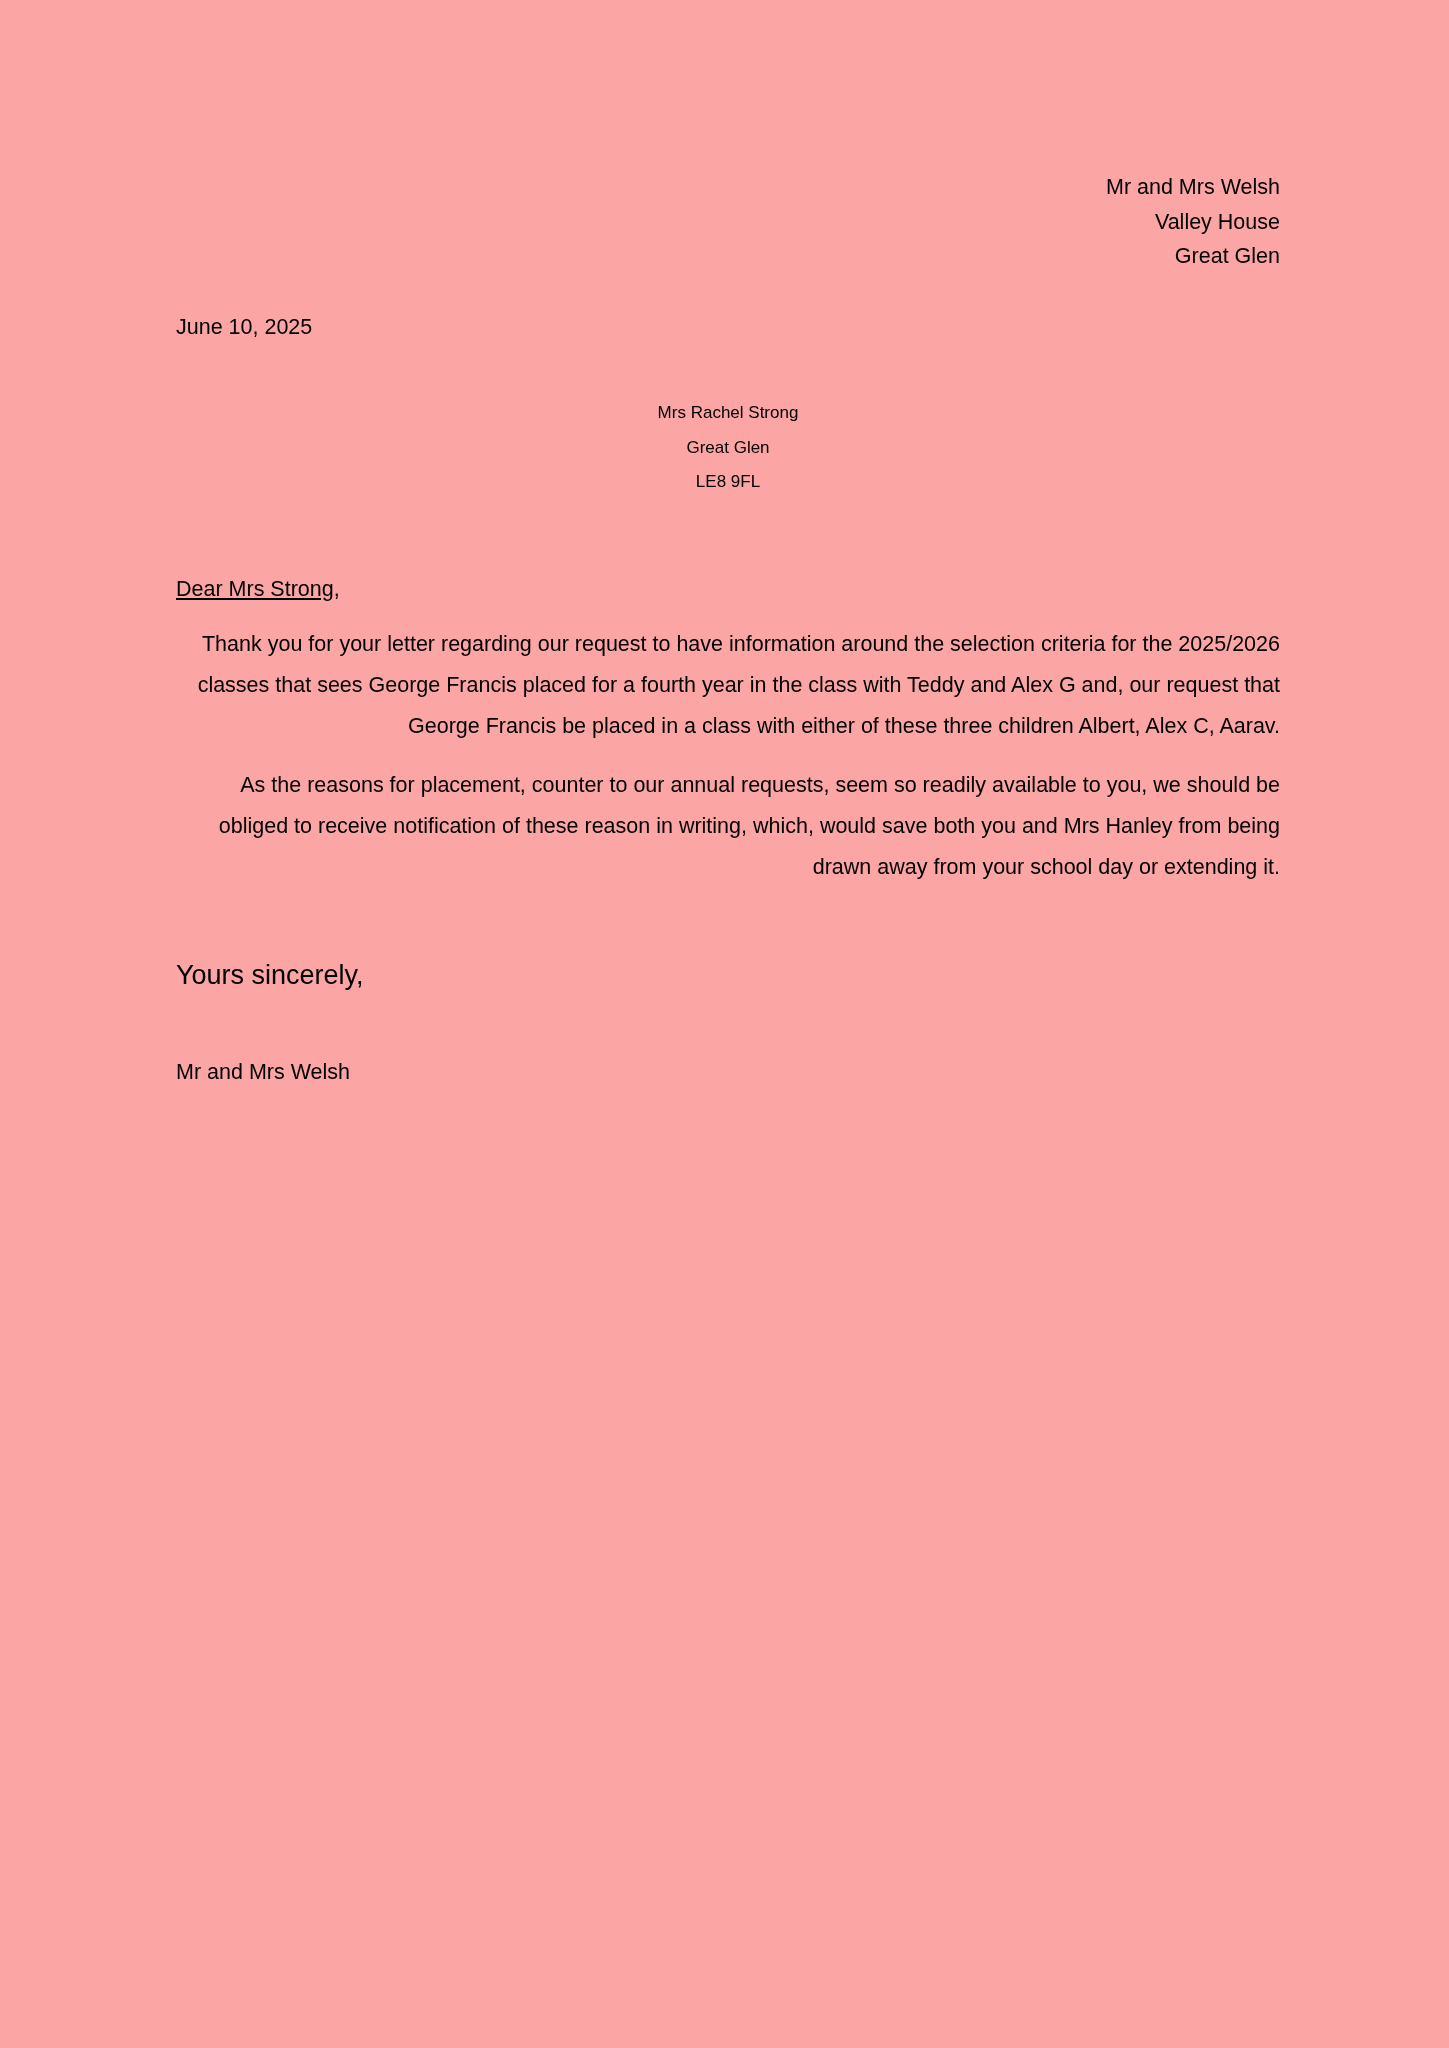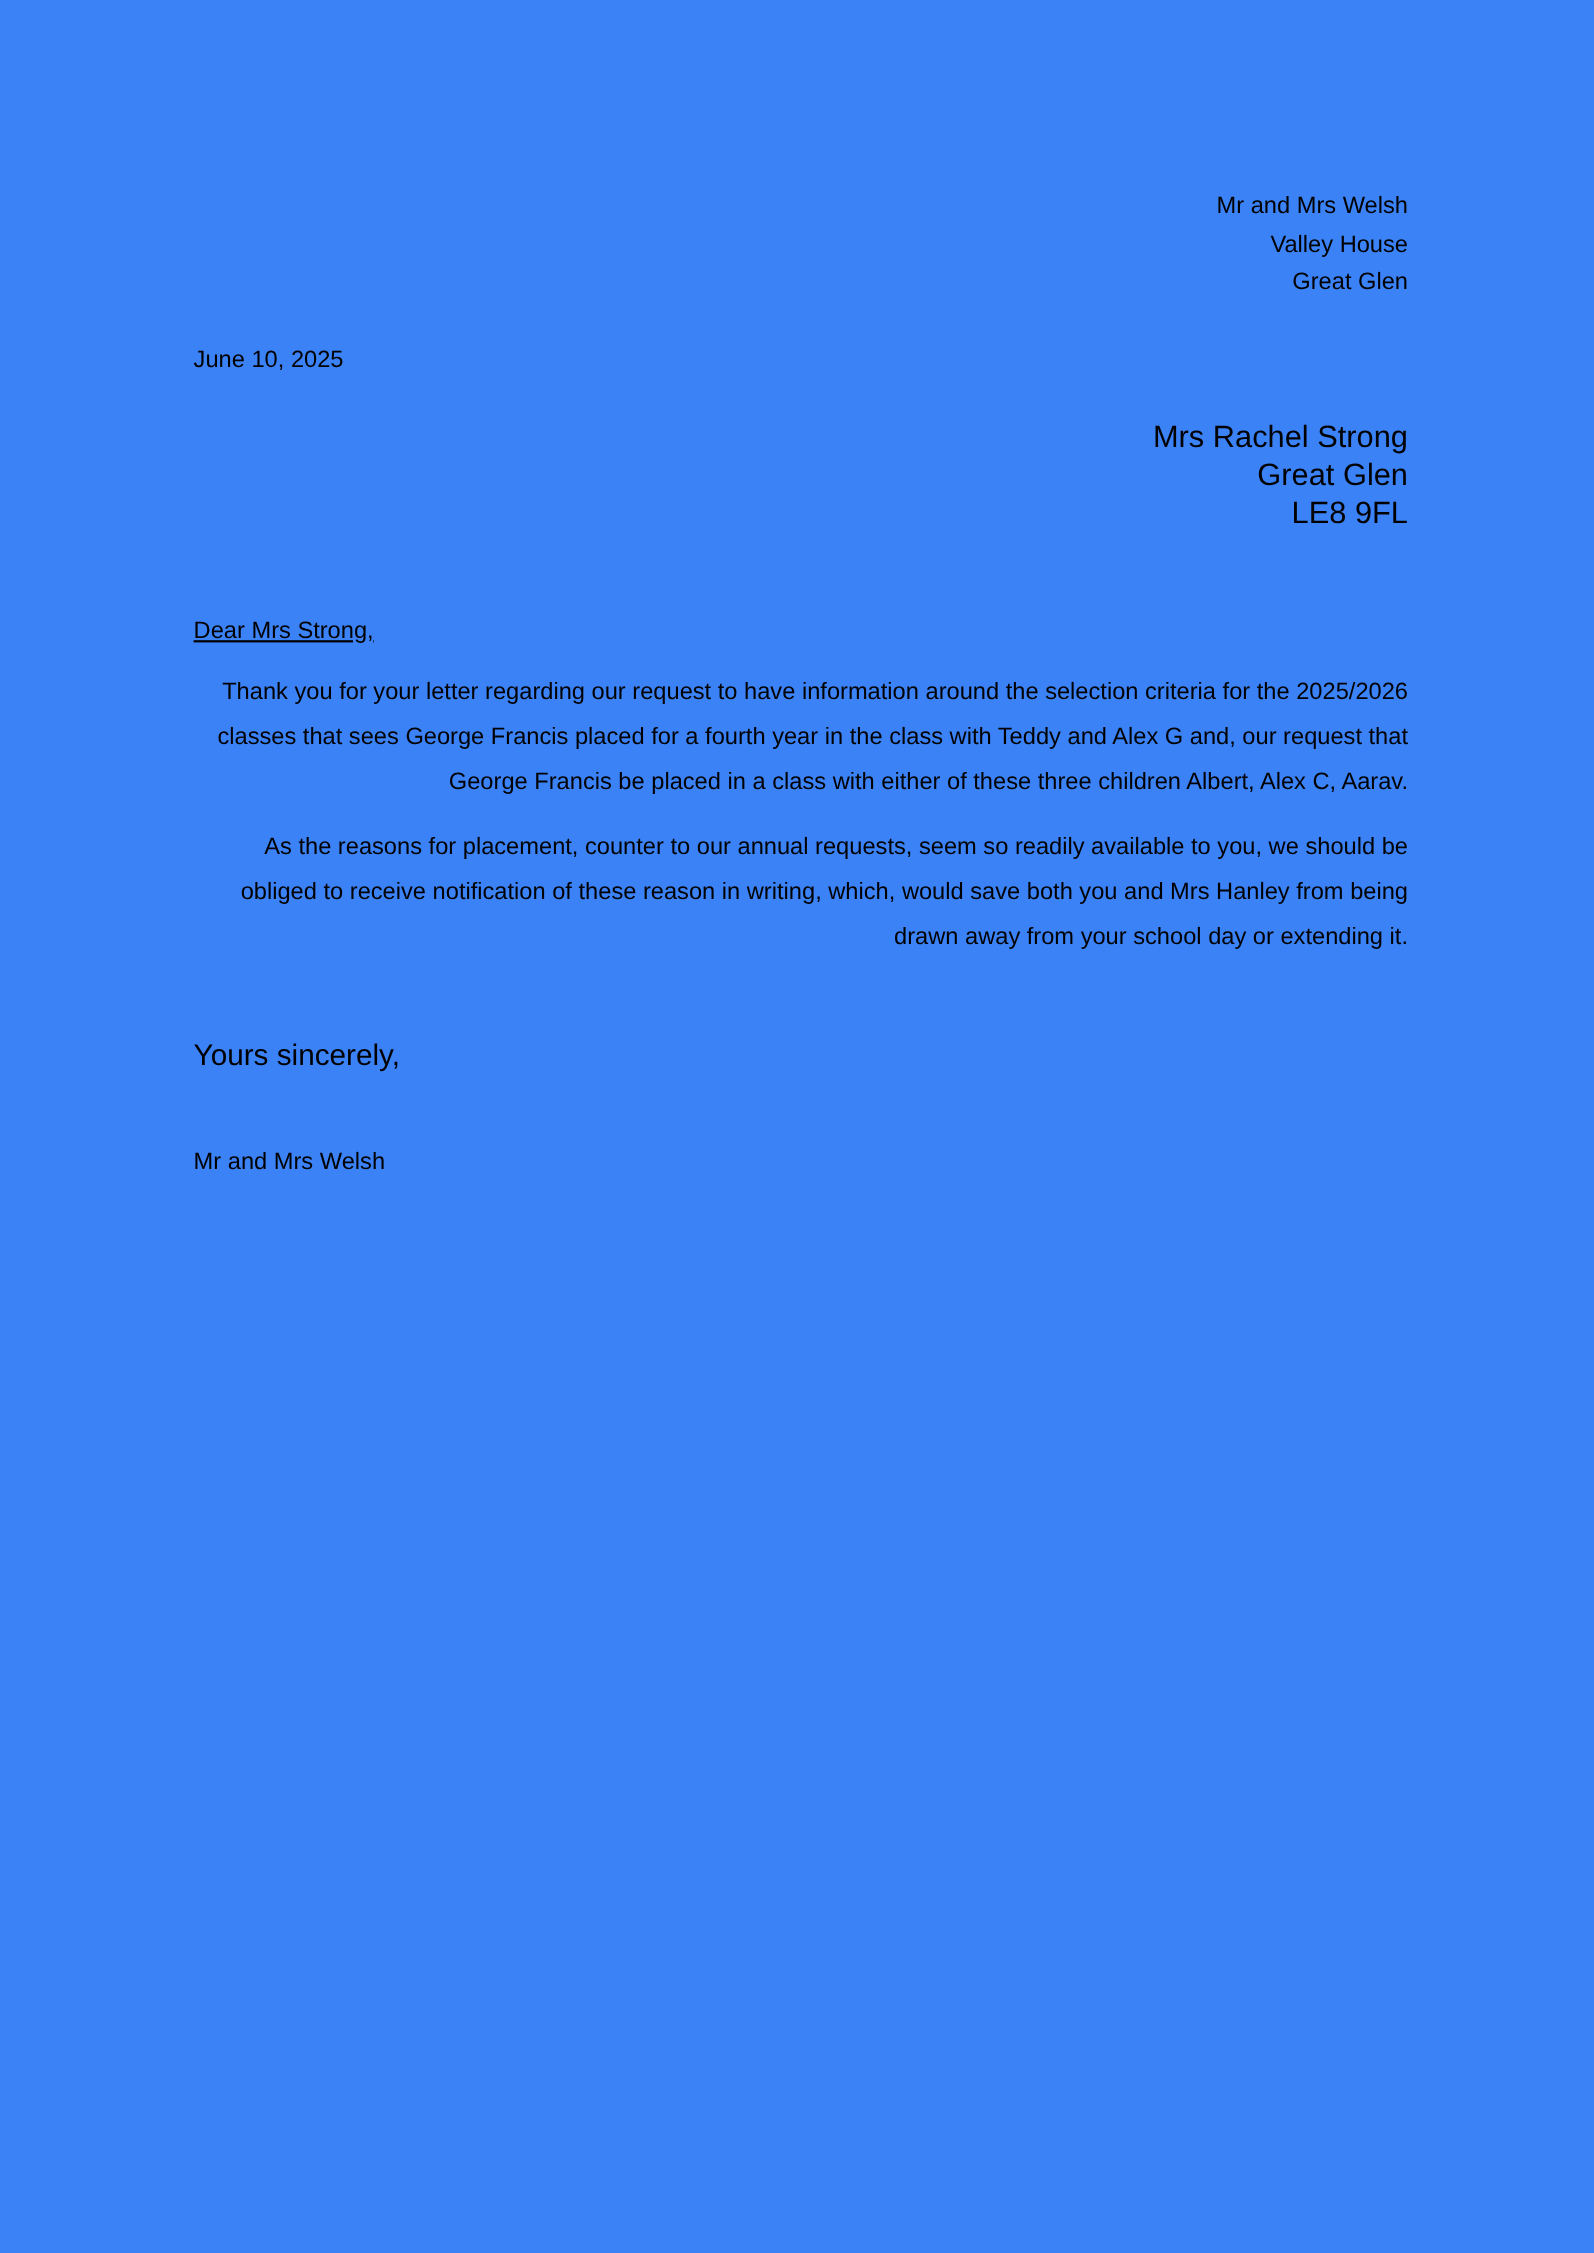--- a/index.html
+++ b/index.html
@@ -11,44 +11,44 @@
     width: 1449px;
     height: 2048px;
     font-family: "Liberation Sans", sans-serif;
     color: #000000;
     -webkit-font-smoothing: antialiased;
   }
   .page {
     position: relative;
     width: 1449px;
     height: 2048px;
-    background: #3b82f6;
+    background: #fca5a5;
     box-sizing: border-box;
   }
   .content {
     position: absolute;
     left: 176px;
     top: 170px;
     width: 1104px;
   }
   .sender-block {
     text-align: right;
     font-size: 21.5px;
     line-height: 34.5px;
   }
   .date-block {
     text-align: left;
     font-size: 21.5px;
     line-height: 34.5px;
     margin-top: 36px;
   }
   .recipient-block {
-    margin-top: 36px;
-    text-align: right;
-    font-size: 28px;
+    margin-top: 52px;
+    text-align: center;
+    font-size: 17px;
     line-height: 34.5px;
   }
   .salutation {
     margin-top: 72px;
     font-size: 21.5px;
     line-height: 34.5px;
     text-decoration: underline;
   }
   .para {
     margin-top: 18px;

